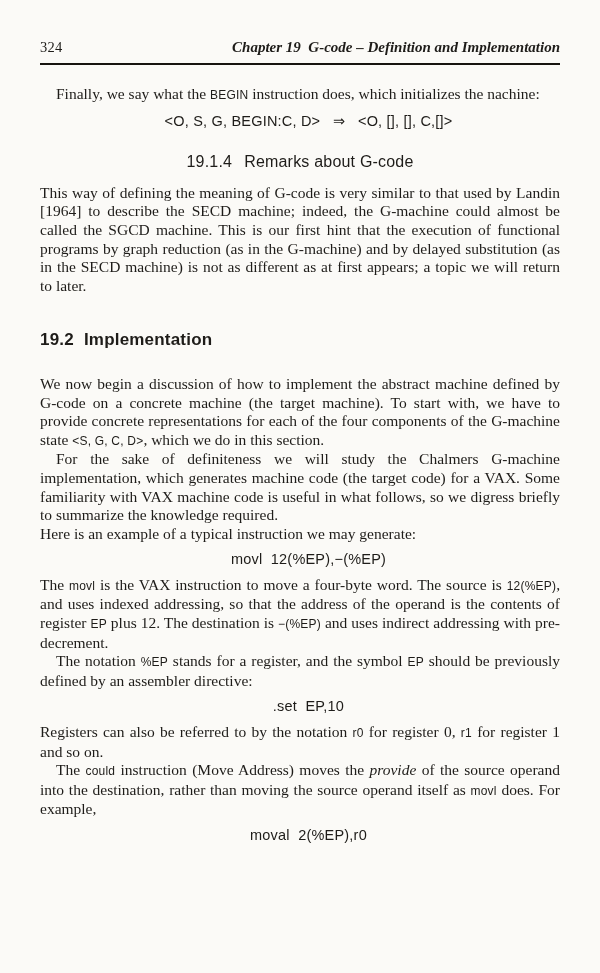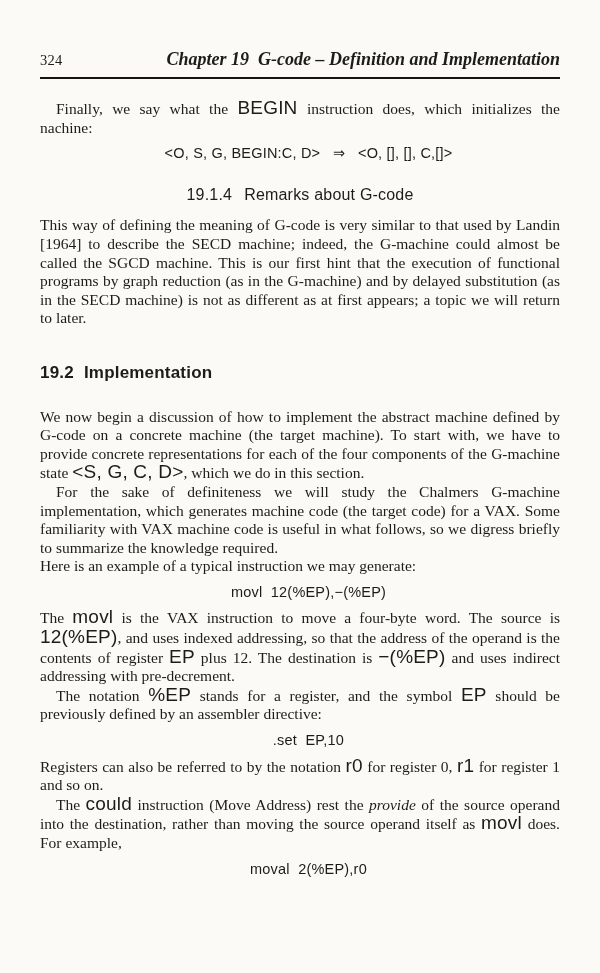--- a/index.html
+++ b/index.html
@@ -7,55 +7,55 @@
     padding: 0;
     background: #fbfaf7;
   }
   .page {
     position: relative;
     width: 600px;
     height: 973px;
     box-sizing: border-box;
     background: #fbfaf7;
     color: #1e1c19;
-    padding: 16px 40px;
+    padding: 6px 40px;
     overflow: hidden;
   }
   header.pagehead {
     display: flex;
     justify-content: space-between;
     align-items: baseline;
     padding-top: 33px;
     padding-bottom: 7px;
     border-bottom: 2.5px solid #17140f;
   }
   .pagenum {
     font-family: "Liberation Serif", serif;
     font-size: 14.5px;
     letter-spacing: 0.3px;
   }
   .runhead {
     font-family: "Liberation Serif", serif;
     font-style: italic;
     font-weight: 600;
-    font-size: 18px;
+    font-size: 15px;
     white-space: pre;
   }
   main.body {
     padding-top: 20px;
     font-family: "Liberation Serif", serif;
     font-size: 15.5px;
     line-height: 18.6px;
     text-align: justify;
   }
   p.para { margin: 0; }
   p.para.indent { text-indent: 16px; }
   span.code {
     font-family: "Liberation Sans", sans-serif;
-    font-size: 19px;
+    font-size: 12px;
     letter-spacing: 0.2px;
   }
   span.i { font-style: italic; }
   pre.codeline {
     font-family: "Liberation Sans", sans-serif;
     font-size: 14.5px;
     letter-spacing: 0.2px;
     margin: 7px 0;
     padding-left: 17px;
     white-space: pre;
@@ -95,16 +95,16 @@
       <p class="para"><span>This way of defining the meaning of G-code is very similar to that used by Landin [1964] to describe the SECD machine; indeed, the G-machine could almost be called the SGCD machine. This is our first hint that the execution of functional programs by graph reduction (as in the G-machine) and by delayed substitution (as in the SECD machine) is not as different as at first appears; a topic we will return to later.</span></p>
       <h2 class="sect"><span class="hnum">19.2</span><span class="htitle">Implementation</span></h2>
       <p class="para"><span>We now begin a discussion of how to implement the abstract machine defined by G-code on a concrete machine (the target machine). To start with, we have to provide concrete representations for each of the four components of the G-machine state </span><span class="code">&lt;S, G, C, D&gt;</span><span>, which we do in this section.</span></p>
       <p class="para indent"><span>For the sake of definiteness we will study the Chalmers G-machine implementation, which generates machine code (the target code) for a VAX. Some familiarity with VAX machine code is useful in what follows, so we digress briefly to summarize the knowledge required.</span></p>
       <p class="para"><span>Here is an example of a typical instruction we may generate:</span></p>
       <pre class="codeline">movl  12(%EP),−(%EP)</pre>
       <p class="para"><span>The </span><span class="code">movl</span><span> is the VAX instruction to move a four-byte word. The source is </span><span class="code">12(%EP)</span><span>, and uses indexed addressing, so that the address of the operand is the contents of register </span><span class="code">EP</span><span> plus 12. The destination is </span><span class="code">−(%EP)</span><span> and uses indirect addressing with pre-decrement.</span></p>
       <p class="para indent"><span>The notation </span><span class="code">%EP</span><span> stands for a register, and the symbol </span><span class="code">EP</span><span> should be previously defined by an assembler directive:</span></p>
       <pre class="codeline">.set  EP,10</pre>
       <p class="para"><span>Registers can also be referred to by the notation </span><span class="code">r0</span><span> for register 0, </span><span class="code">r1</span><span> for register 1 and so on.</span></p>
-      <p class="para indent"><span>The </span><span class="code">could</span><span> instruction (Move Address) rest the </span><span class="i">provide</span><span> of the source operand into the destination, rather than moving the source operand itself as </span><span class="code">movl</span><span> does. For example,</span></p>
+      <p class="para indent"><span>The </span><span class="code">could</span><span> instruction (Move Address) moves the </span><span class="i">provide</span><span> of the source operand into the destination, rather than moving the source operand itself as </span><span class="code">movl</span><span> does. For example,</span></p>
       <pre class="codeline">moval  2(%EP),r0</pre>
     </main>
 </div>
 
 </body></html>

